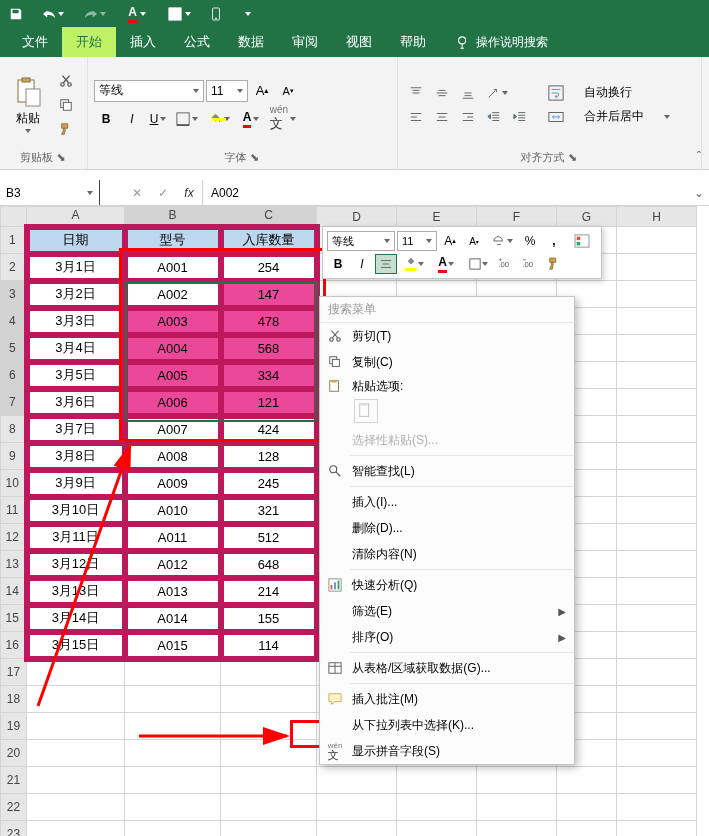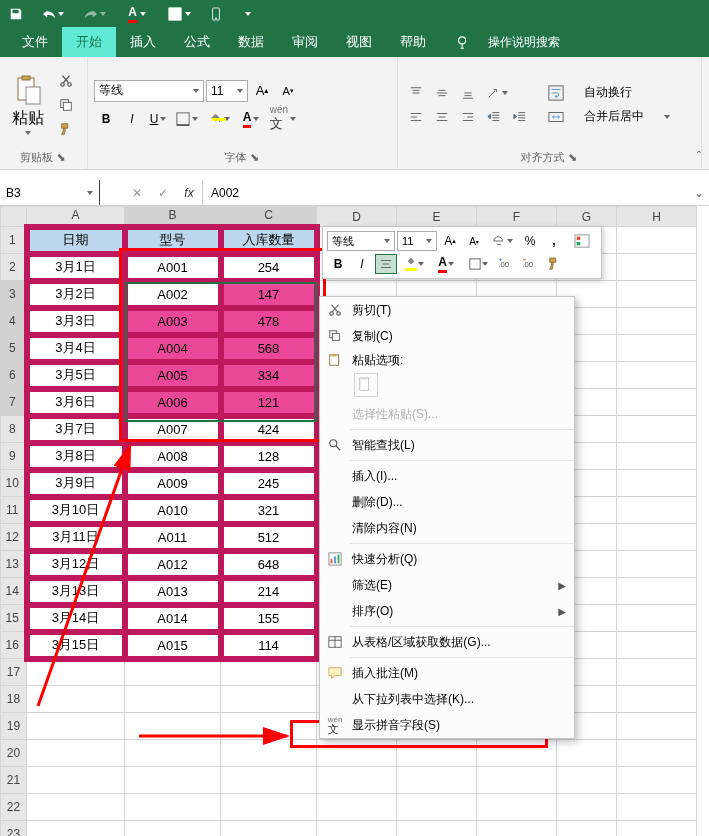--- a/index.html
+++ b/index.html
@@ -7,22 +7,22 @@
     
     
     .titlebar { background: #217346; height: 27px; display: flex; align-items: center; padding: 0 4px; gap: 8px; }
     .titlebar .qat-item { display: inline-flex; align-items: center; justify-content: center; width: 24px; height: 22px; color: #fff; cursor: pointer; }
     .titlebar .qat-item.wide { width: 34px; }
     .titlebar svg { fill: currentColor; }
     
     
     .ribbon-tabs { background: #217346; height: 30px; display: flex; align-items: flex-end; padding: 0 8px; gap: 0; }
     .ribbon-tab { color: #fff; padding: 6px 14px; cursor: pointer; font-size: 13px; }
-    .ribbon-tab.active { background: #5eead4; color: #217346; }
-    .ribbon-tabs .tell-me { display: flex; align-items: center; gap: 18px; color: #fff; margin-left: 10px; padding: 6px; }
+    .ribbon-tab.active { background: #bef264; color: #217346; }
+    .ribbon-tabs .tell-me { display: flex; align-items: center; gap: 6px; color: #fff; margin-left: 10px; padding: 6px; }
     
     
     .ribbon { background: #f3f3f3; height: 113px; display: flex; border-bottom: 1px solid #d4d4d4; }
     .ribbon-group { display: flex; flex-direction: column; border-right: 1px solid #e1e1e1; padding: 4px 6px 2px; }
     .ribbon-group-body { flex: 1; display: flex; align-items: center; gap: 4px; }
     .ribbon-group-label { text-align: center; font-size: 11px; color: #666; padding: 2px 0; display: flex; justify-content: center; align-items: center; gap: 2px; }
     .ribbon-group-label .launcher { width: 12px; height: 12px; display: inline-flex; align-items: center; justify-content: center; }
     
     .big-btn { display: flex; flex-direction: column; align-items: center; justify-content: center; width: 44px; gap: 2px; cursor: pointer; }
     .big-btn .ico { width: 32px; height: 32px; display: flex; align-items: center; justify-content: center; }
@@ -173,21 +173,21 @@
   <div class="ribbon-group" style="width:88px">
     <div class="ribbon-group-body">
       <div class="big-btn">
         <div class="ico">
             <svg width="28" height="30" viewBox="0 0 28 30">
               <rect x="4" y="3" width="16" height="22" fill="#fff" stroke="#8a6d3b"></rect>
               <rect x="8" y="1" width="8" height="4" fill="#c8a956" stroke="#8a6d3b"></rect>
               <rect x="12" y="12" width="14" height="17" fill="#fff" stroke="#888"></rect>
             </svg>
           </div>
-        <span style="font-size:16px">粘贴</span>
+        <span style="font-size:12px">粘贴</span>
         <span class="dd-caret"></span>
       </div>
       <div class="vcol">
         <span class="small-btn">
             <svg width="14" height="14" viewBox="0 0 16 16" fill="none" stroke="#555" stroke-width="1.4">
               <circle cx="4" cy="12" r="2"></circle>
               <circle cx="12" cy="12" r="2"></circle>
               <path d="M5 10L12 2M11 10L4 2"></path>
             </svg>
           </span>
@@ -724,20 +724,21 @@
         </span>
       <span class="mini-btn">
           <svg width="12" height="14" viewBox="0 0 14 16" fill="#d4a04a" stroke="#8a6d3b">
             <path d="M2 1h7v5H2zM4 6v3l-2 5h3l1-5V6"></path>
           </svg>
         </span>
     </div>
   </div>
 
   <div class="context-menu" style="left:319px;top:90px">
+    <div class="menu-search">搜索菜单</div>
     <div class="menu-item">
         <span class="menu-ico">
           <svg width="14" height="14" viewBox="0 0 16 16" fill="none" stroke="#555" stroke-width="1.3">
             <circle cx="4" cy="12" r="2"></circle>
             <circle cx="12" cy="12" r="2"></circle>
             <path d="M5 10L12 2M11 10L4 2"></path>
           </svg>
         </span>
         <span class="menu-label">剪切(T)</span>
       </div>

